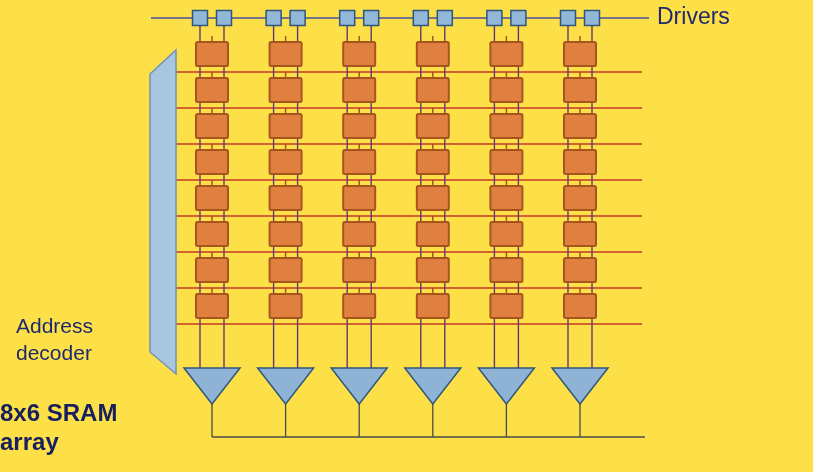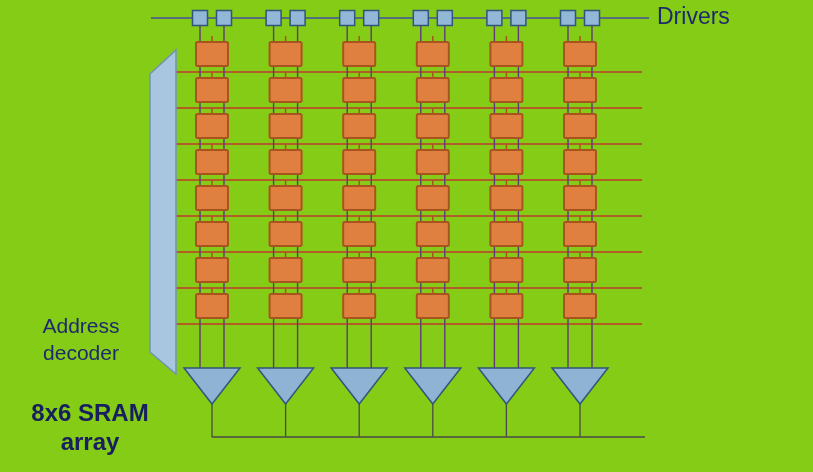--- a/index.html
+++ b/index.html
@@ -5,21 +5,21 @@
   html, body {
     margin: 0;
     padding: 0;
     background: #ffffff;
     font-family: "Liberation Sans", sans-serif;
   }
   .stage {
     position: relative;
     width: 813px;
     height: 472px;
-    background: #84cc16;
+    background: #fde047;
     overflow: hidden;
   }
   .stage svg {
     position: absolute;
     left: 0;
     top: 0;
   }
   .lbl {
     position: absolute;
     color: #1e2a6d;
@@ -30,30 +30,30 @@
     left: 657px;
     top: 3px;
     font-size: 23px;
   }
   .lbl-decoder {
     left: 16px;
     top: 312px;
     width: 130px;
     font-size: 21px;
     line-height: 27px;
-    text-align: center;
+    text-align: left;
   }
   .lbl-array {
     left: 0px;
     top: 398px;
     width: 180px;
     font-size: 24px;
     line-height: 29px;
     font-weight: bold;
-    text-align: center;
+    text-align: left;
     color: #171f5e;
   }
   .lbl-sense {
     left: 656px;
     top: 369px;
     width: 155px;
     font-size: 23px;
     line-height: 27px;
   }
 </style>

